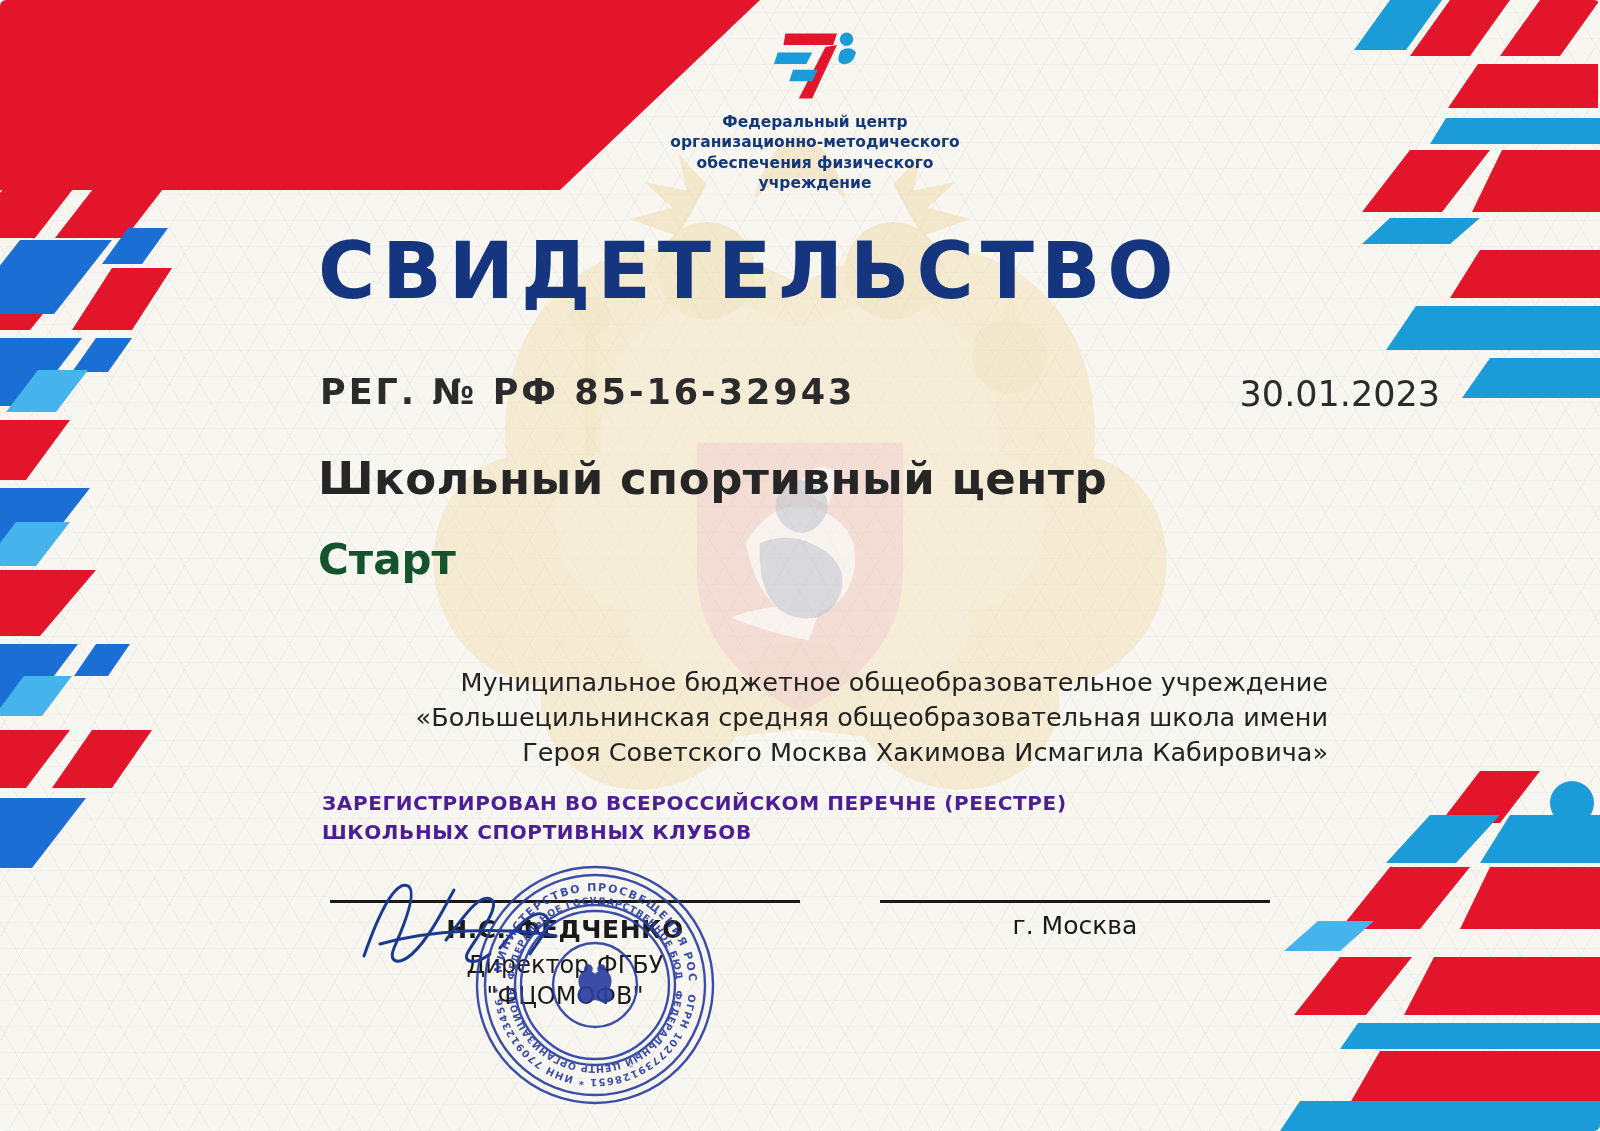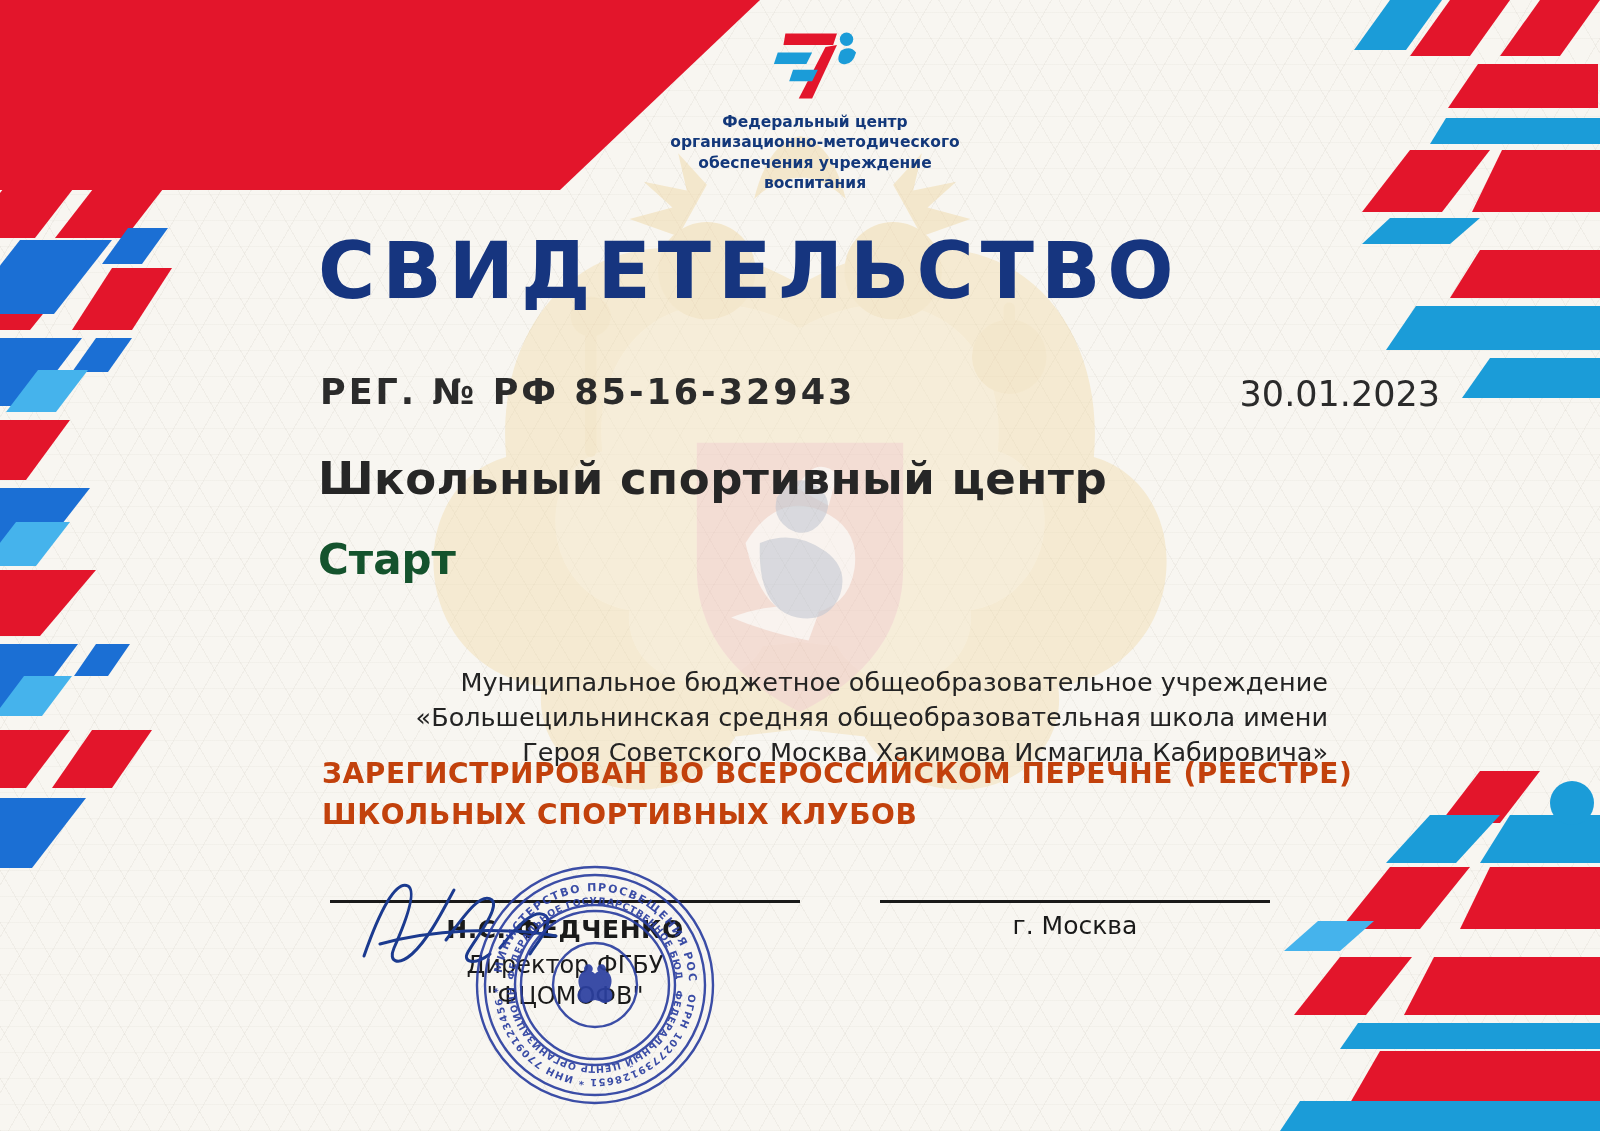--- a/index.html
+++ b/index.html
@@ -9,20 +9,21 @@
   }
   body {
     font-family: "DejaVu Sans", "Liberation Sans", sans-serif;
   }
   .certificate {
     position: relative;
     width: 1600px;
     height: 1131px;
     overflow: hidden;
     background: #f7f5f0;
+    border-radius: 6px;
   }
 
   
   .paper-texture {
     position: absolute;
     inset: 0;
     background-color: #f8f6f1;
     background-image:
       repeating-linear-gradient(60deg, rgba(210,205,195,0.22) 0 1px, transparent 1px 26px),
       repeating-linear-gradient(-60deg, rgba(210,205,195,0.22) 0 1px, transparent 1px 26px),
@@ -157,24 +158,24 @@
     width: 1010px;
     font-size: 25.5px;
     line-height: 1.38;
     color: #232323;
     font-weight: 500;
     text-align: right;
   }
   .registered {
     position: absolute;
     left: 322px;
-    top: 754px;
+    top: 789px;
     width: 1060px;
-    color: #c2410c;
-    font-size: 28px;
+    color: #4c1d95;
+    font-size: 20px;
     font-weight: 700;
     letter-spacing: 0.6px;
     line-height: 1.45;
   }
 
   
   .sign-left {
     position: absolute;
     left: 330px;
     top: 900px;
@@ -376,21 +377,21 @@
       <g fill="#1b9cd8">
         <path d="M6 26 h36 l-6 12 h-34 z"></path>
         <path d="M22 44 h26 l-6 12 h-24 z"></path>
       </g>
       <circle cx="78" cy="12" r="7" fill="#1b9cd8"></circle>
       <path d="M72 24 q10 -6 16 2 q-4 14 -14 12 q-8 -2 -2 -14 z" fill="#1b9cd8"></path>
     </svg>
     <div class="fcom-caption">
       <div>Федеральный центр</div>
       <div>организационно-методического</div>
-      <div>обеспечения учреждение воспитания</div>
+      <div>обеспечения физического учреждение</div>
     </div>
   </div>
 
   <div class="content">
 
     <div class="title">СВИДЕТЕЛЬСТВО</div>
 
     <div class="regno">РЕГ. № РФ  85-16-32943</div>
     <div class="regdate">30.01.2023</div>
 

